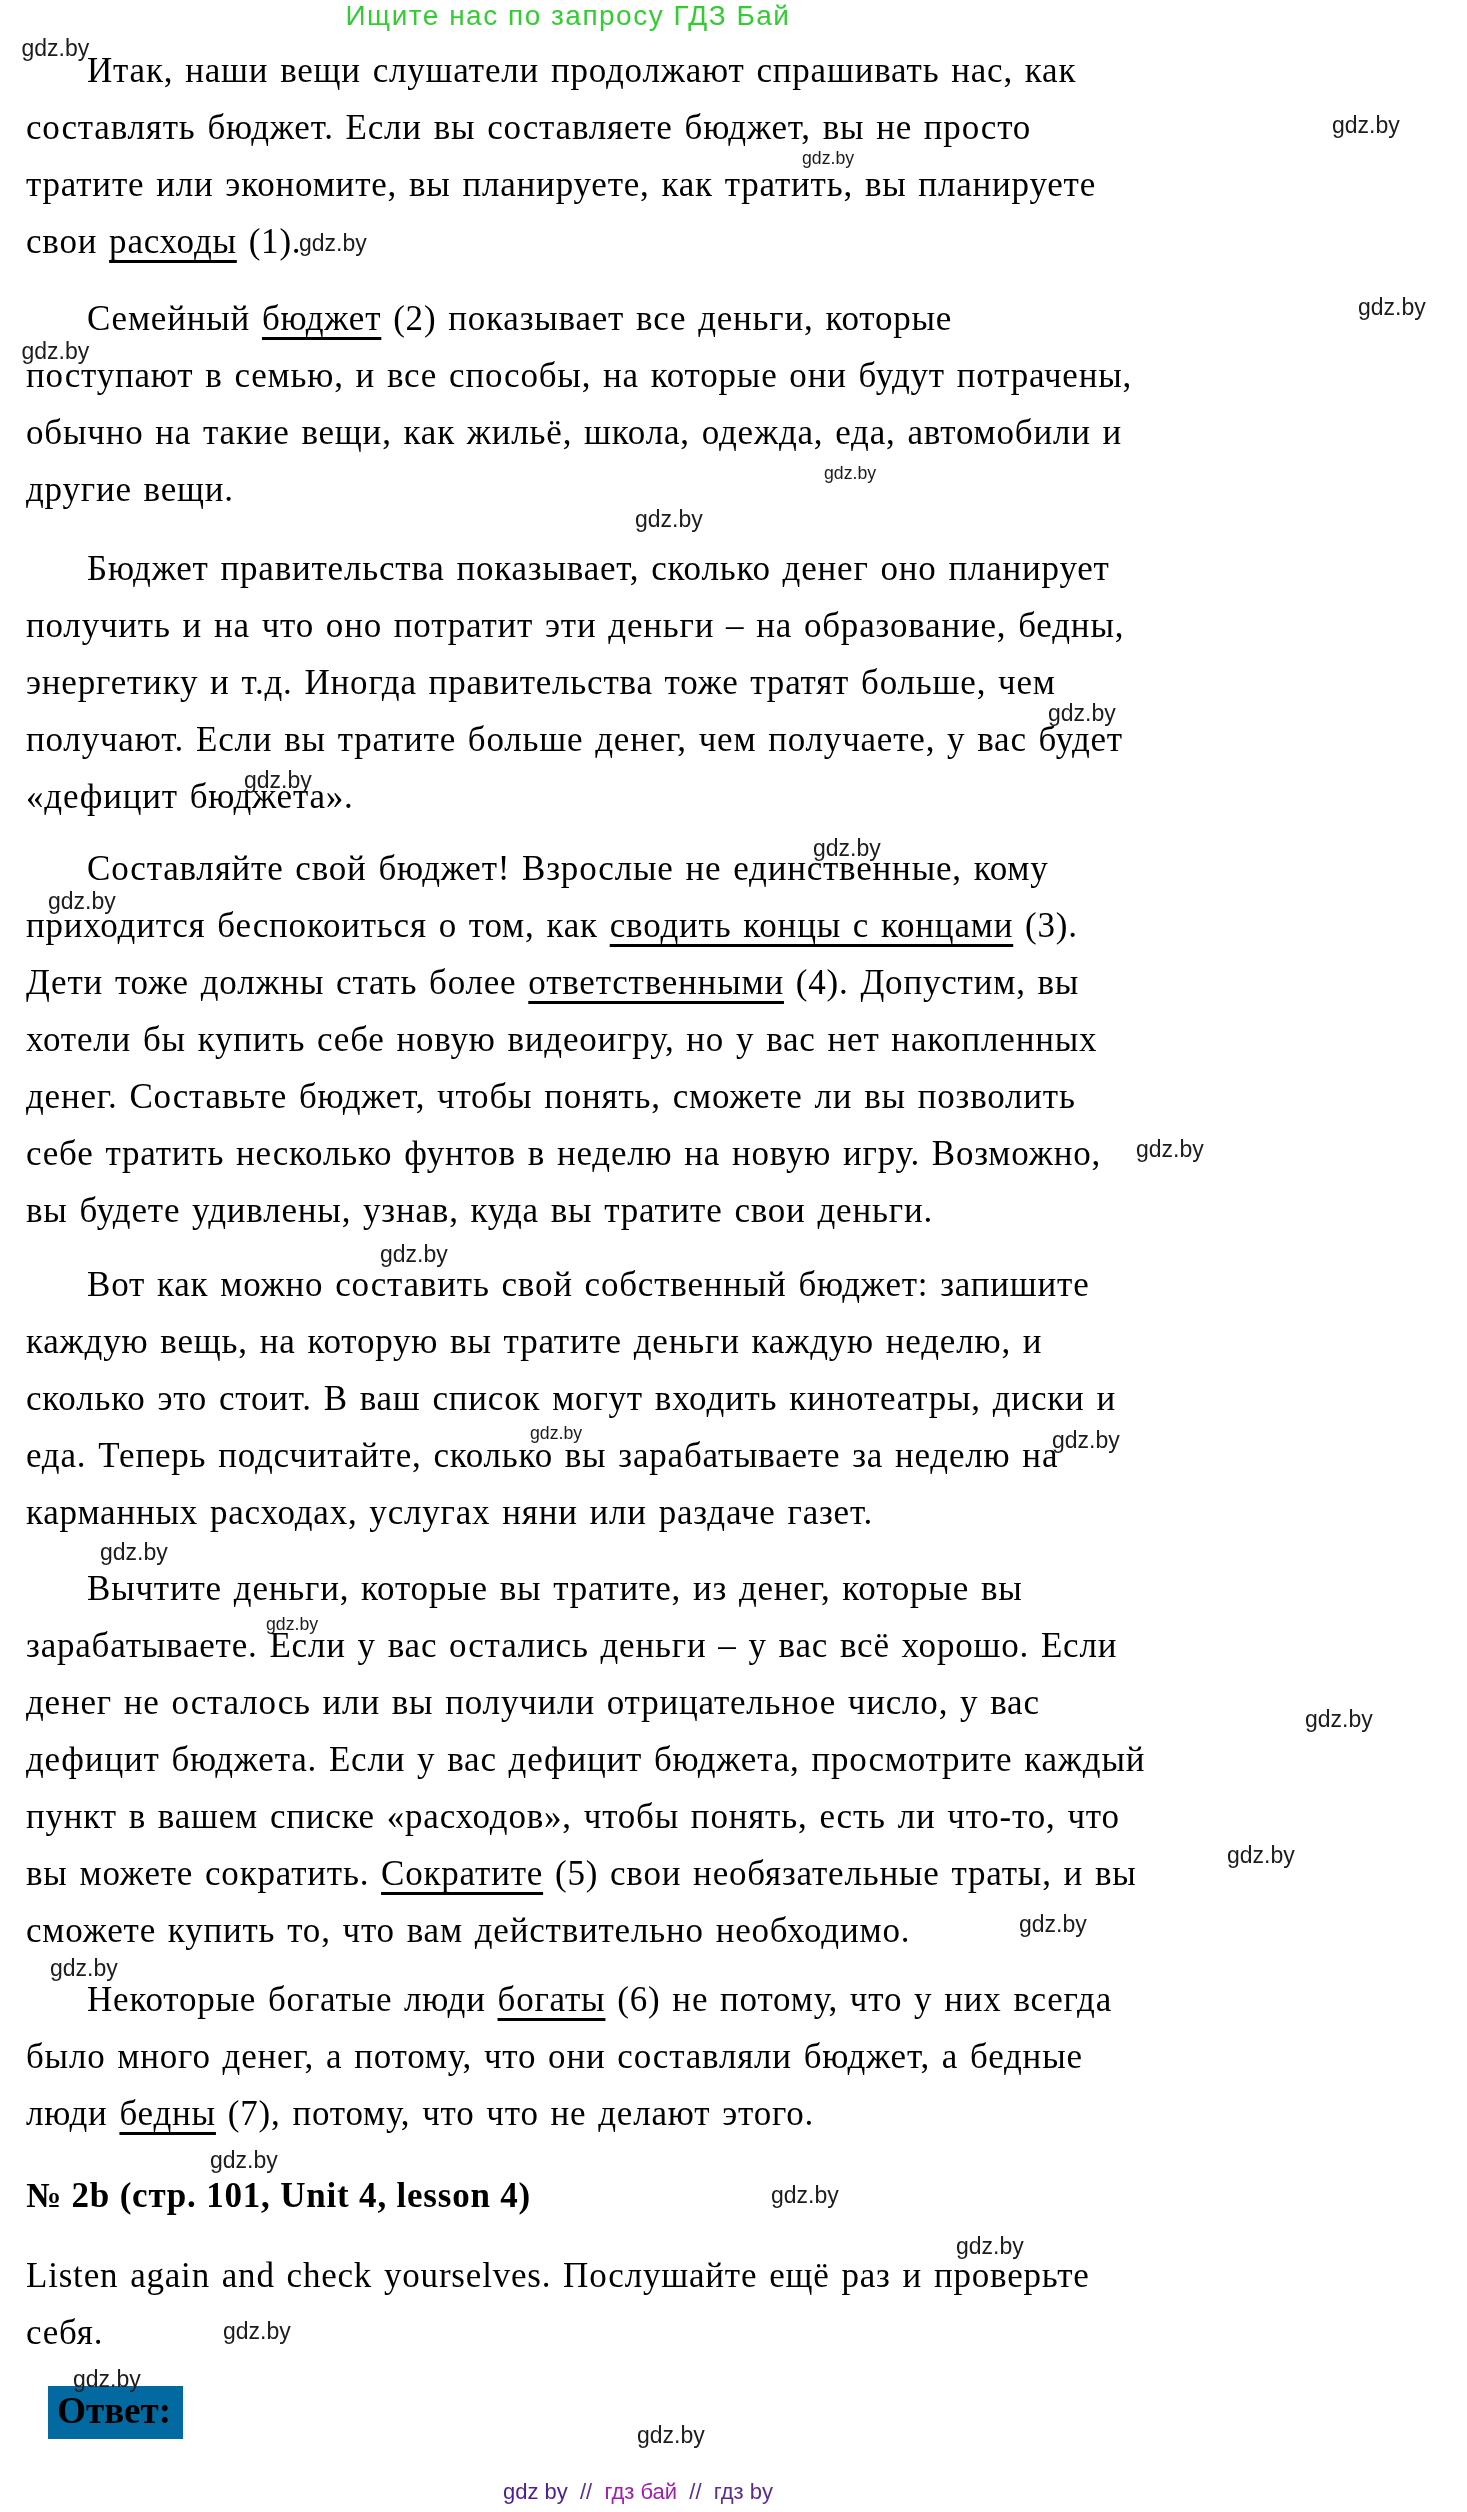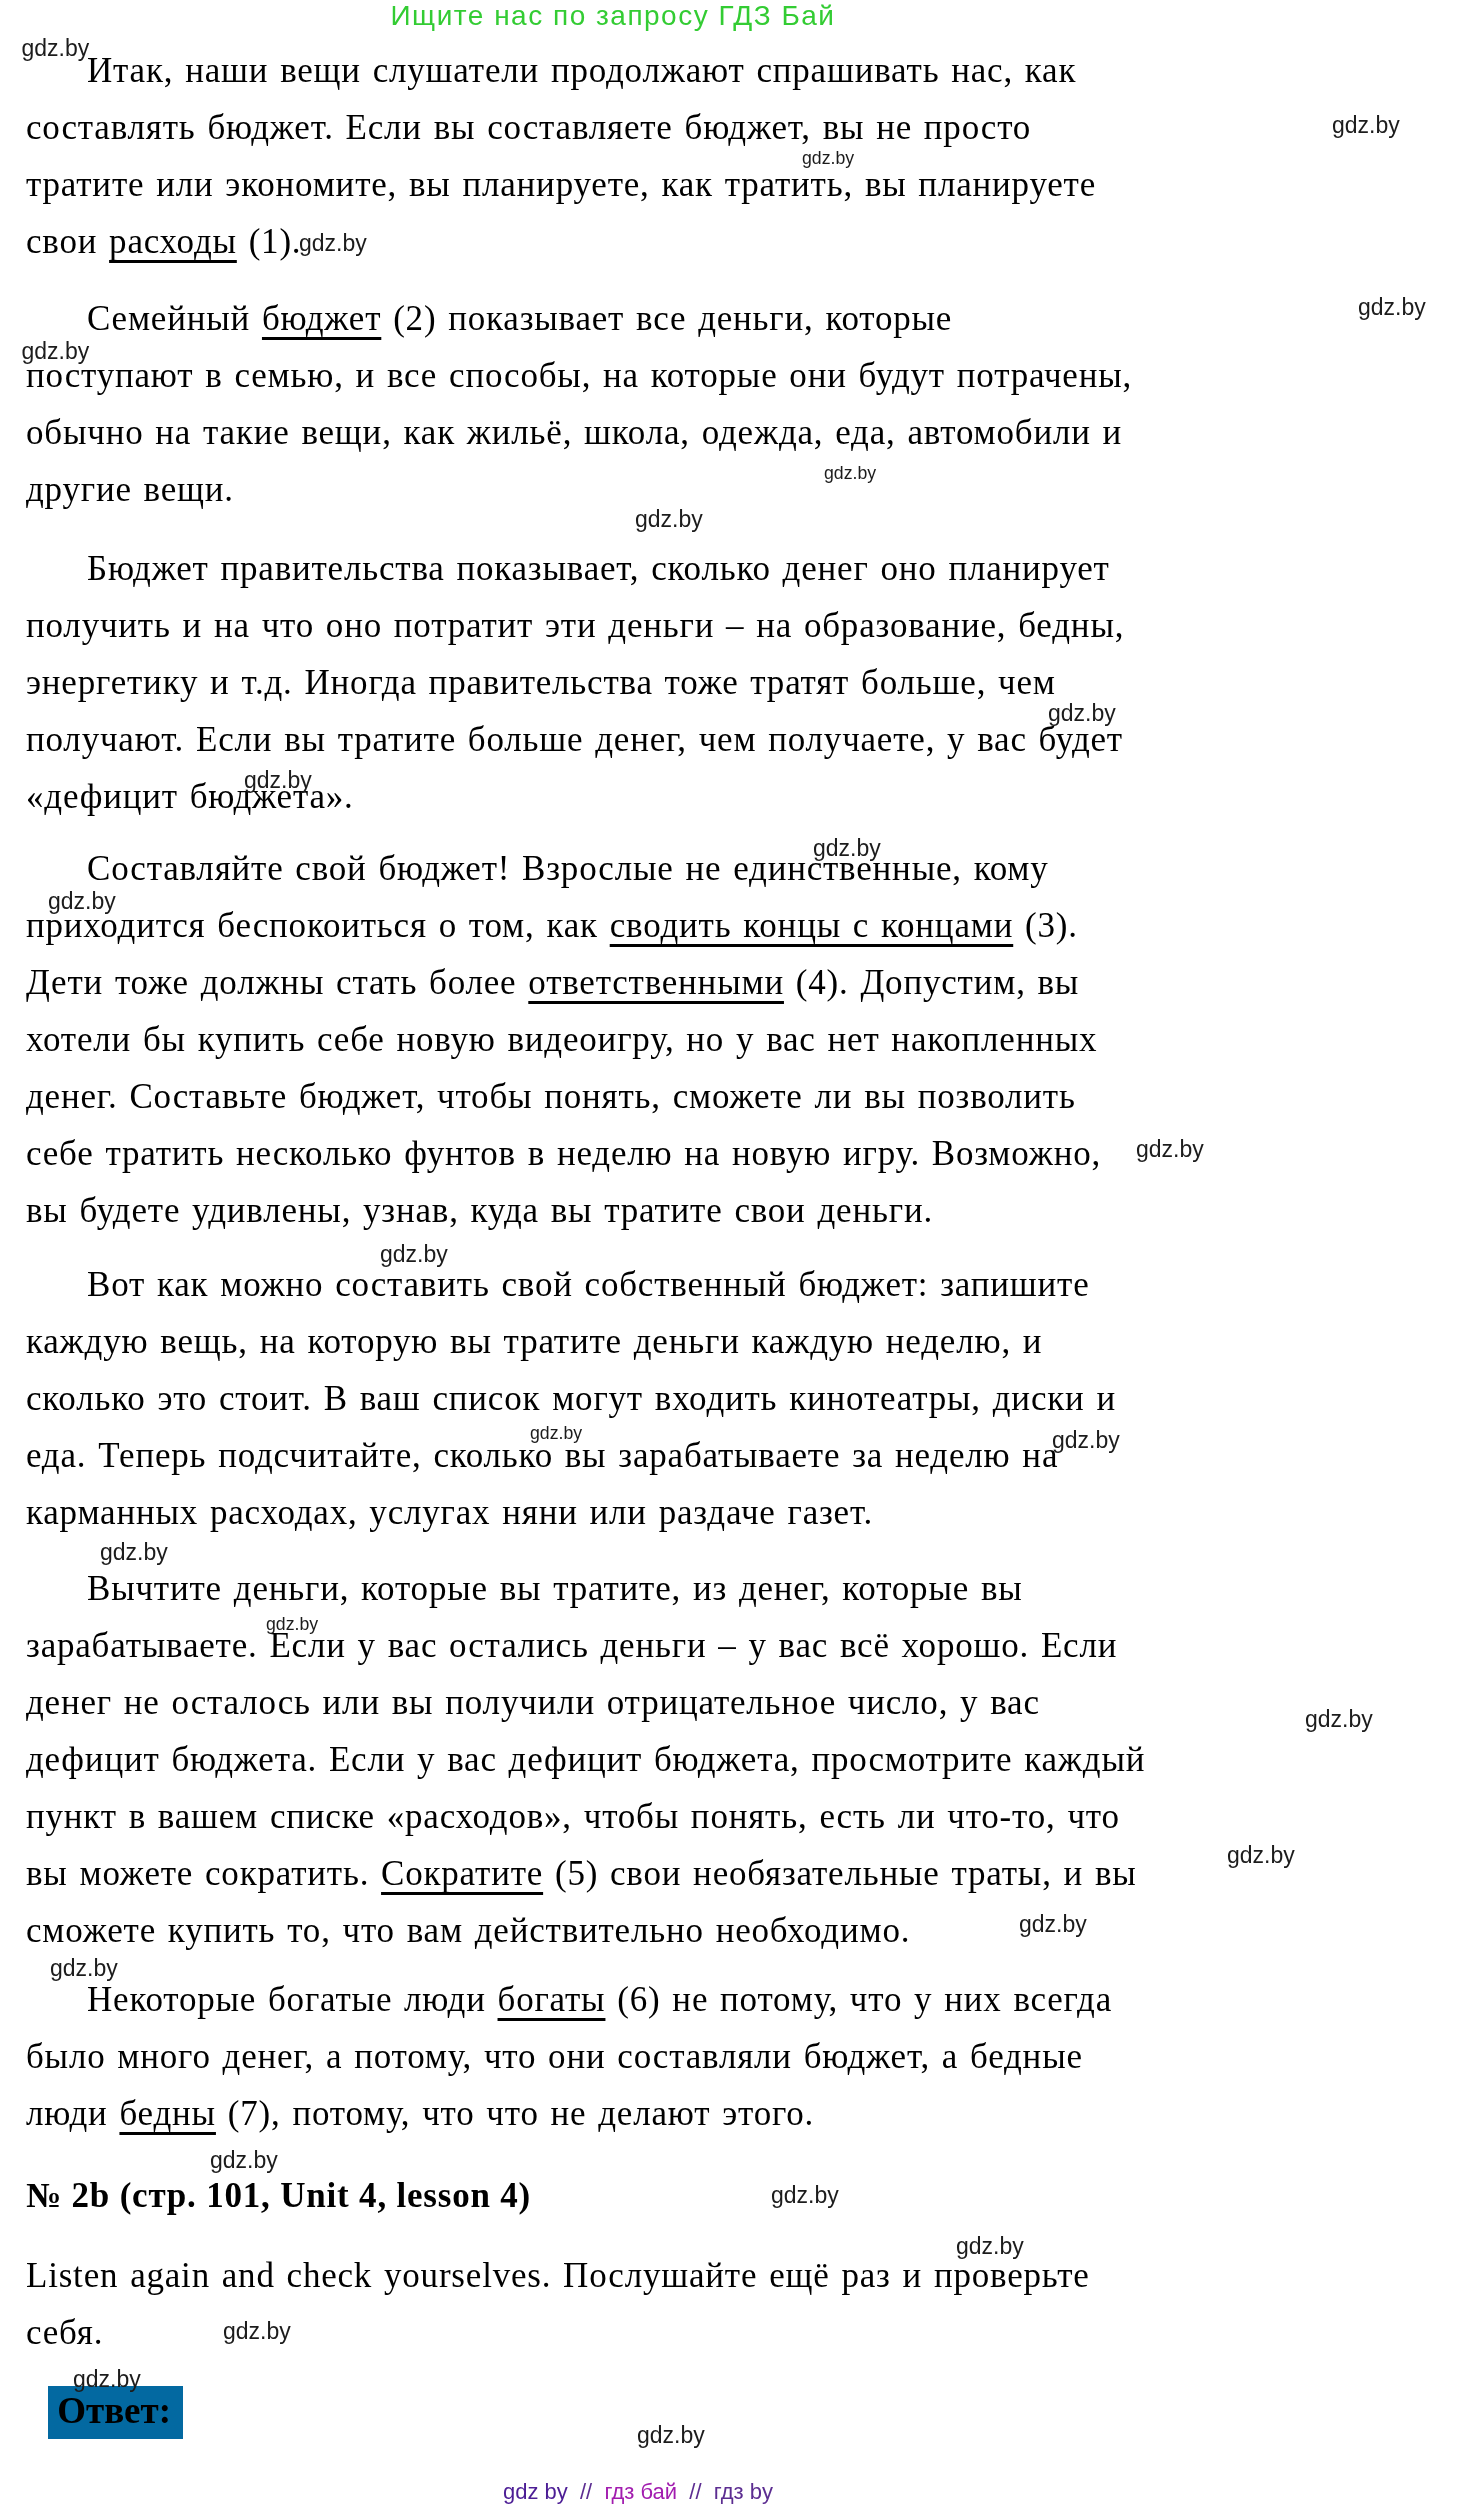--- a/index.html
+++ b/index.html
@@ -39,21 +39,21 @@
   .wm{
     position:absolute;font-family:"Liberation Sans", sans-serif;
     font-size:23px;color:#1c1c1c;letter-spacing:0;line-height:1;
   }
   .wm.sm{font-size:17.7px;}
 </style>
 </head>
 <body>
 
 <div>
-  <div class="promo" style="color: rgb(51, 204, 51); margin-left: 45px;">Ищите нас по запросу ГДЗ Бай</div>
+  <div class="promo" style="color: rgb(51, 204, 51);">Ищите нас по запросу ГДЗ Бай</div>
 
   <div id="paragraphs">
       <div class="para p1 indent"><span>Итак, наши вещи слушатели продолжают спрашивать нас, как</span><br><span>составлять бюджет. Если вы составляете бюджет, вы не просто</span><br><span>тратите или экономите, вы планируете, как тратить, вы планируете</span><br><span>свои </span><u>расходы</u><span> (1).</span></div>
       <div class="para p2 indent"><span>Семейный </span><u>бюджет</u><span> (2) показывает все деньги, которые</span><br><span>поступают в семью, и все способы, на которые они будут потрачены,</span><br><span>обычно на такие вещи, как жильё, школа, одежда, еда, автомобили и</span><br><span>другие вещи.</span></div>
       <div class="para p3 indent"><span>Бюджет правительства показывает, сколько денег оно планирует</span><br><span>получить и на что оно потратит эти деньги – на образование, бедны,</span><br><span>энергетику и т.д. Иногда правительства тоже тратят больше, чем</span><br><span>получают. Если вы тратите больше денег, чем получаете, у вас будет</span><br><span>«дефицит бюджета».</span></div>
       <div class="para p4 indent"><span>Составляйте свой бюджет! Взрослые не единственные, кому</span><br><span>приходится беспокоиться о том, как </span><u>сводить концы с концами</u><span> (3).</span><br><span>Дети тоже должны стать более </span><u>ответственными</u><span> (4). Допустим, вы</span><br><span>хотели бы купить себе новую видеоигру, но у вас нет накопленных</span><br><span>денег. Составьте бюджет, чтобы понять, сможете ли вы позволить</span><br><span>себе тратить несколько фунтов в неделю на новую игру. Возможно,</span><br><span>вы будете удивлены, узнав, куда вы тратите свои деньги.</span></div>
       <div class="para p5 indent"><span>Вот как можно составить свой собственный бюджет: запишите</span><br><span>каждую вещь, на которую вы тратите деньги каждую неделю, и</span><br><span>сколько это стоит. В ваш список могут входить кинотеатры, диски и</span><br><span>еда. Теперь подсчитайте, сколько вы зарабатываете за неделю на</span><br><span>карманных расходах, услугах няни или раздаче газет.</span></div>
       <div class="para p6 indent"><span>Вычтите деньги, которые вы тратите, из денег, которые вы</span><br><span>зарабатываете. Если у вас остались деньги – у вас всё хорошо. Если</span><br><span>денег не осталось или вы получили отрицательное число, у вас</span><br><span>дефицит бюджета. Если у вас дефицит бюджета, просмотрите каждый</span><br><span>пункт в вашем списке «расходов», чтобы понять, есть ли что-то, что</span><br><span>вы можете сократить. </span><u>Сократите</u><span> (5) свои необязательные траты, и вы</span><br><span>сможете купить то, что вам действительно необходимо.</span></div>
       <div class="para p7 indent"><span>Некоторые богатые люди </span><u>богаты</u><span> (6) не потому, что у них всегда</span><br><span>было много денег, а потому, что они составляли бюджет, а бедные</span><br><span>люди </span><u>бедны</u><span> (7), потому, что что не делают этого.</span></div>
       <div class="para p8"><span>Listen again and check yourselves. Послушайте ещё раз и проверьте</span><br><span>себя.</span></div>

